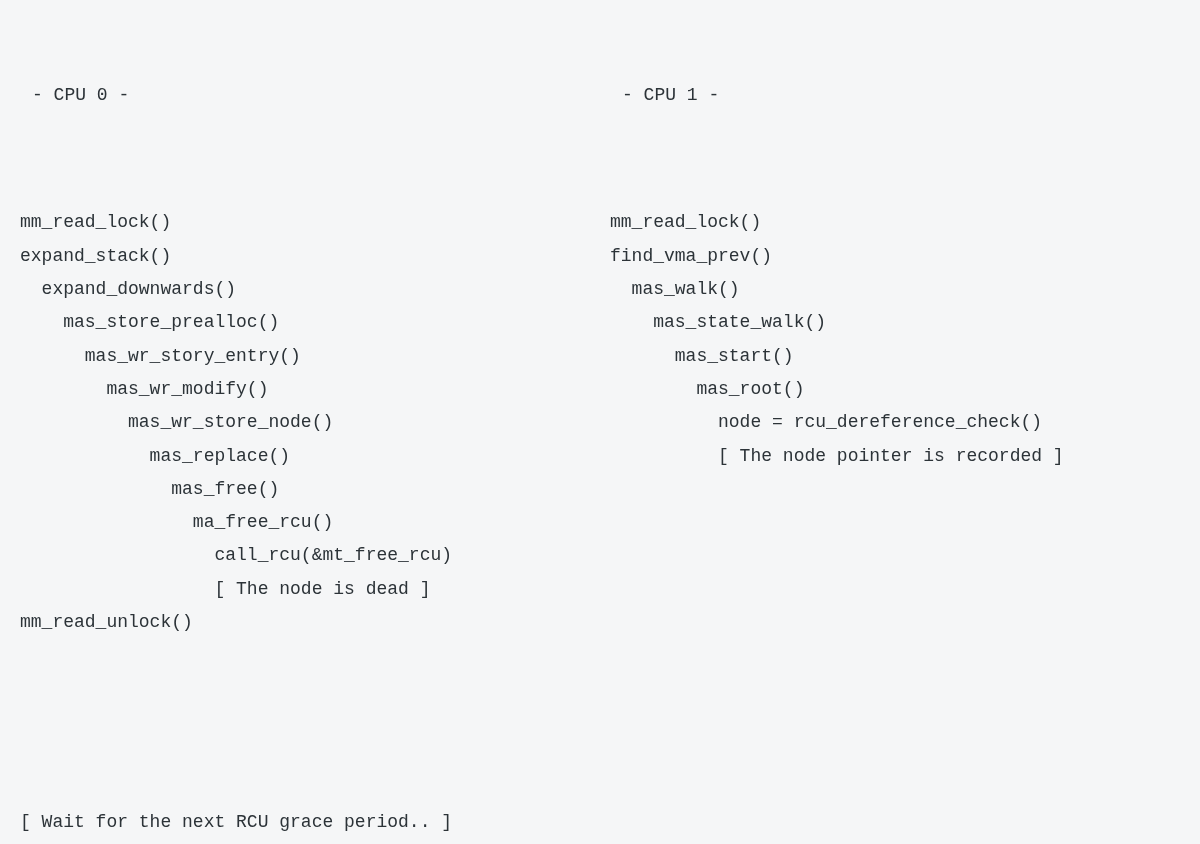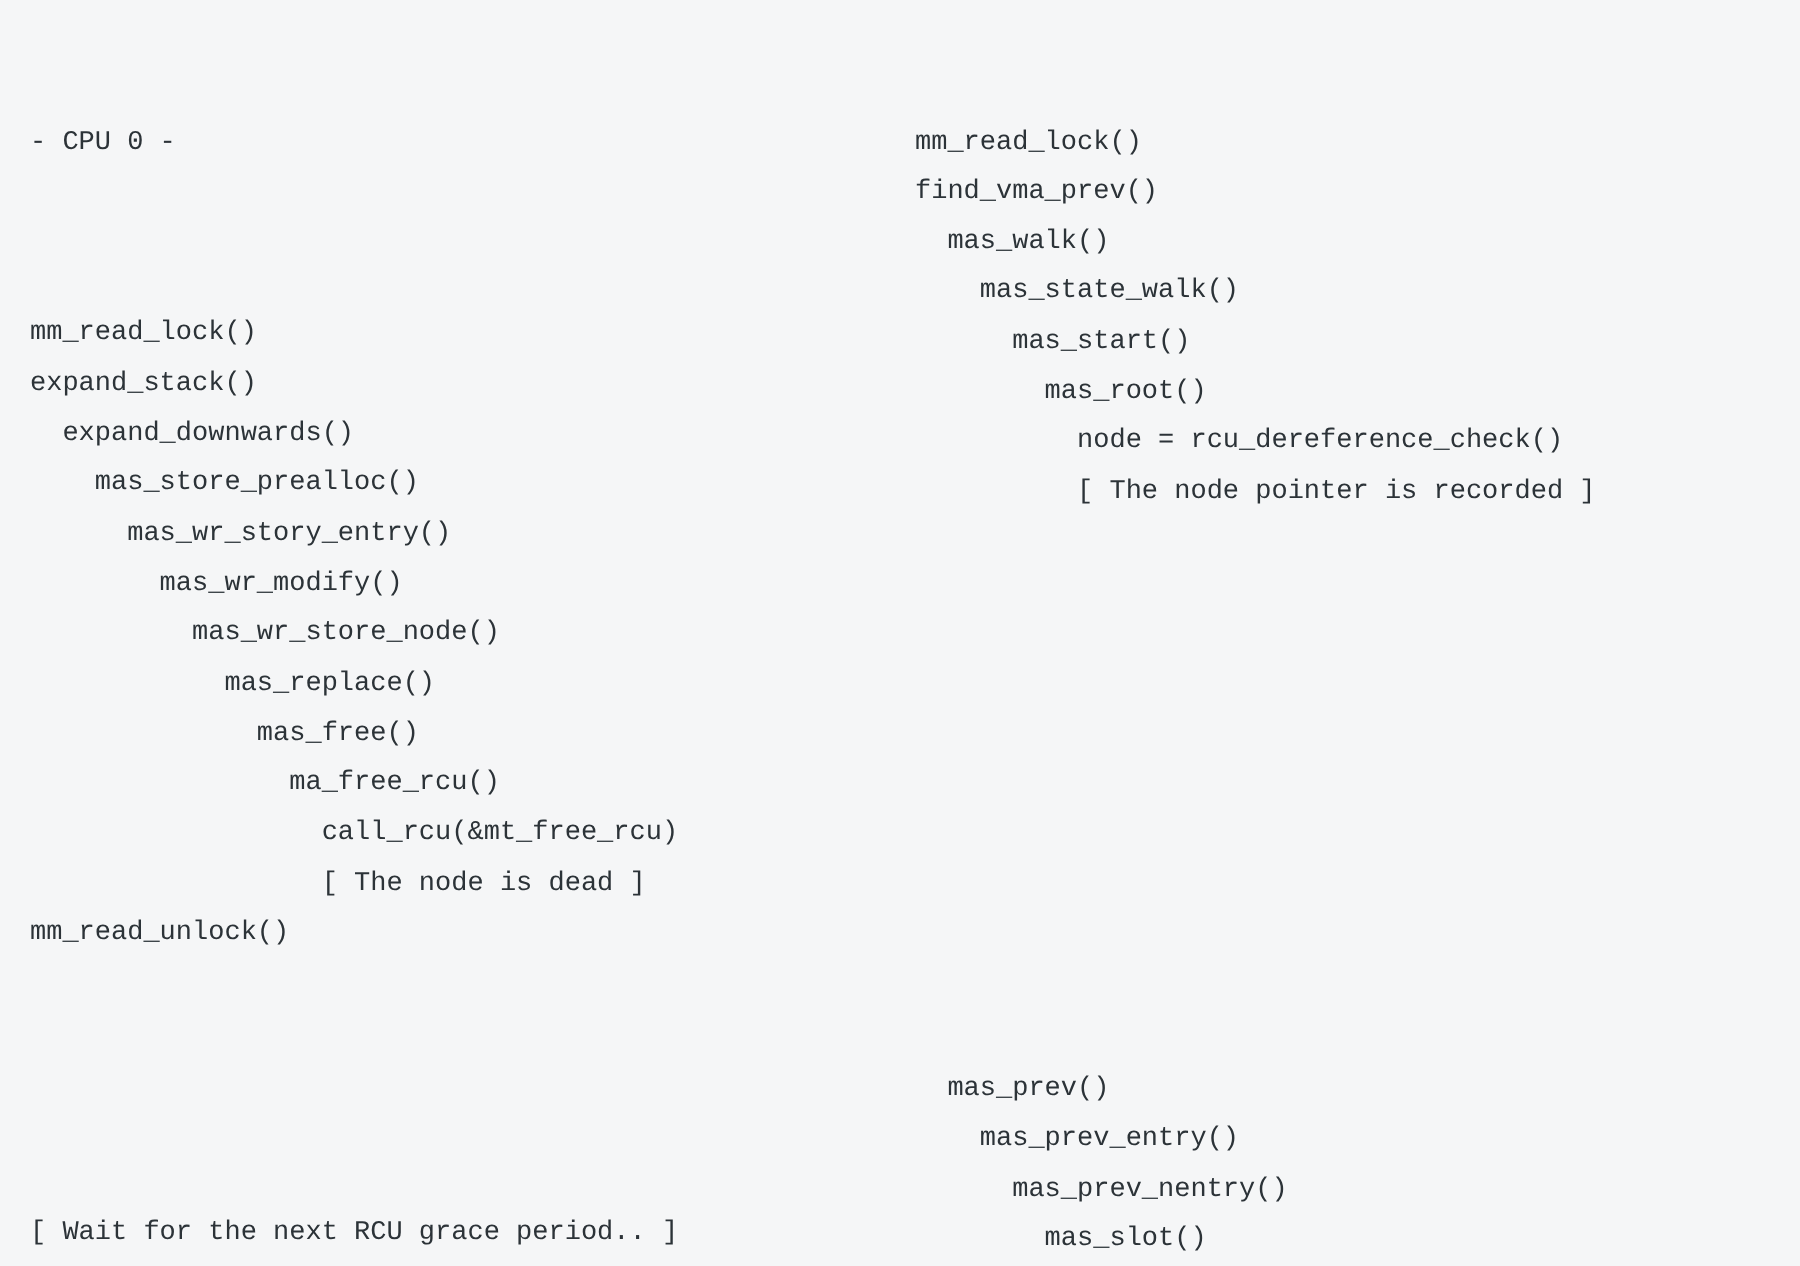--- a/index.html
+++ b/index.html
@@ -20,20 +20,21 @@
       display: flex;
       gap: 20px;
     }
     .column {
       flex: 1;
       line-height: 1.85;
       white-space: pre;
     }
     .cpu-header {
       margin-bottom: 28px;
+      margin-left: 12px;
     }
   </style>
 </head>
 <body>
 
 <div class="container">
   <div class="column">
     <div class="cpu-header">- CPU 0 -</div>
     <div>mm_read_lock()
 expand_stack()
@@ -49,20 +50,21 @@
                   [ The node is dead ]
 mm_read_unlock()</div>
     <div style="height:33px;"></div>
     <div>[ Wait for the next RCU grace period.. ]
 rcu_do_batch()
   mt_free_rcu()
     kmem_cache_free()
     [ The node is freed ]</div>
   </div>
   <div class="column">
+    <div class="cpu-header">- CPU 1 -</div>
     <div>mm_read_lock()
 find_vma_prev()
   mas_walk()
     mas_state_walk()
       mas_start()
         mas_root()
           node = rcu_dereference_check()
           [ The node pointer is recorded ]</div>
     <div style="height:232px;"></div>
     <div>  mas_prev()

